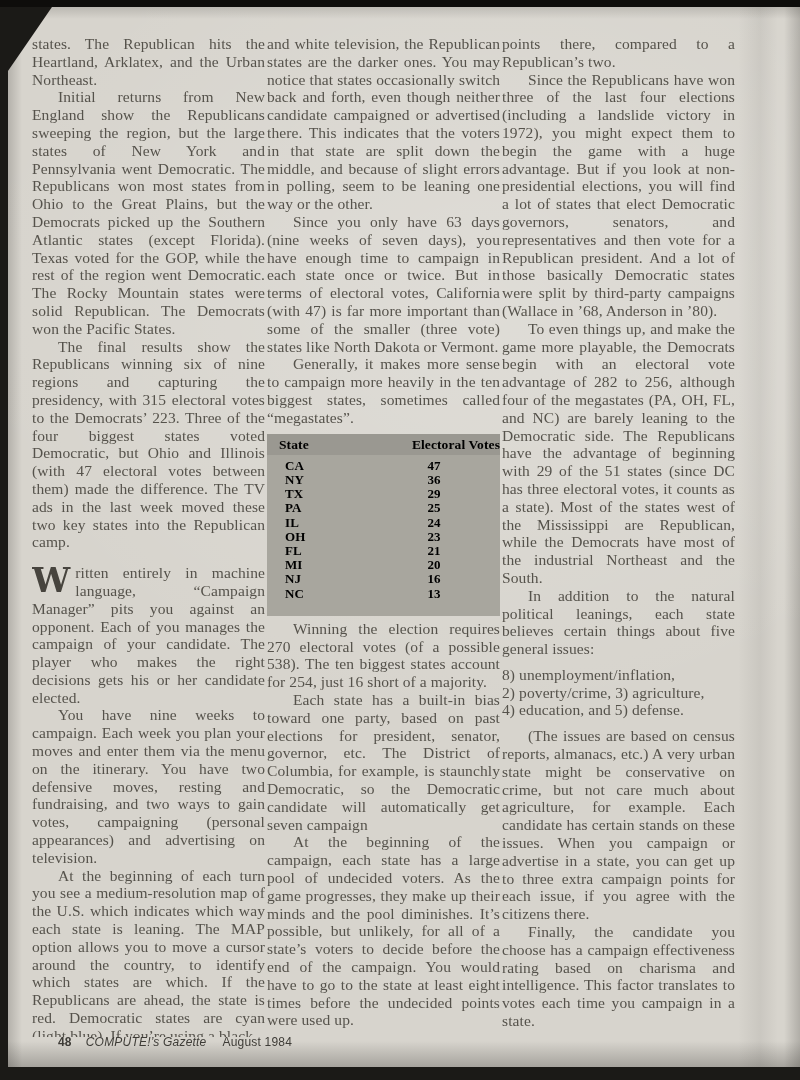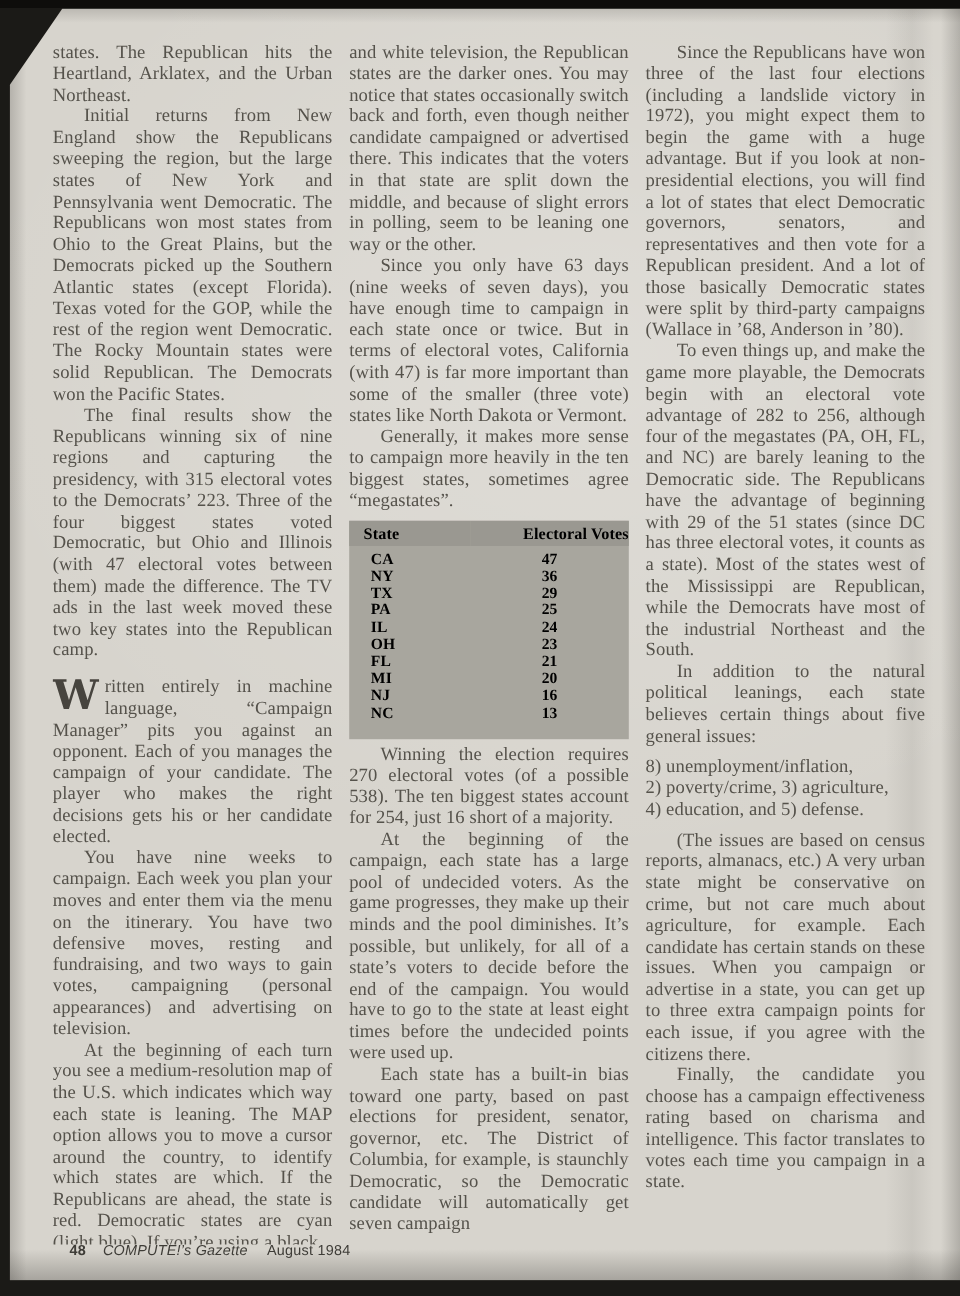--- a/index.html
+++ b/index.html
@@ -23,24 +23,24 @@
       linear-gradient(to left, rgba(40,38,34,0.22), rgba(0,0,0,0) 16px),
       linear-gradient(to right, rgba(40,38,34,0.20), rgba(0,0,0,0) 14px),
       linear-gradient(to top, rgba(40,38,34,0.28), rgba(0,0,0,0) 26px),
       linear-gradient(to bottom, rgba(40,38,34,0.16), rgba(0,0,0,0) 12px),
       #d7d4cd;
     clip-path: polygon(0 64px, 44px 0, 100% 0, 100% 100%, 0 100%);
     overflow: hidden;
   }
   .columns {
     position: absolute;
-    left: 36px; top: 28px;
+    left: 24px; top: 28px;
     width: 728px; height: 1002px;
     display: flex;
-    gap: 14px;
+    gap: 2px;
     overflow: hidden;
   }
   .col {
     width: 233px;
     flex: 0 0 233px;
     color: #55524b;
     font-size: 15.5px;
     line-height: 17.8px;
     letter-spacing: 0.1px;
   }
@@ -107,21 +107,21 @@
         <p class="indent">Initial returns from New England show the Republicans sweeping the region, but the large states of New York and Pennsylvania went Democratic. The Republicans won most states from Ohio to the Great Plains, but the Democrats picked up the Southern Atlantic states (except Florida). Texas voted for the GOP, while the rest of the region went Democratic. The Rocky Mountain states were solid Republican. The Democrats won the Pacific States.</p>
         <p class="indent">The final results show the Republicans winning six of nine regions and capturing the presidency, with 315 electoral votes to the Democrats’ 223. Three of the four biggest states voted Democratic, but Ohio and Illinois (with 47 electoral votes between them) made the difference. The TV ads in the last week moved these two key states into the Republican camp.</p>
         <p class="dc-para"><span class="dropcap">W</span><span>ritten entirely in machine language, “Campaign Manager” pits you against an opponent. Each of you manages the campaign of your candidate. The player who makes the right decisions gets his or her candidate elected.</span></p>
         <p class="indent">You have nine weeks to campaign. Each week you plan your moves and enter them via the menu on the itinerary. You have two defensive moves, resting and fundraising, and two ways to gain votes, campaigning (personal appearances) and advertising on television.</p>
         <p class="indent">At the beginning of each turn you see a medium-resolution map of the U.S. which indicates which way each state is leaning. The MAP option allows you to move a cursor around the country, to identify which states are which. If the Republicans are ahead, the state is red. Democratic states are cyan (light blue). If you’re using a black</p>
       </div>
 
       <div class="col">
         <p>and white television, the Republican states are the darker ones. You may notice that states occasionally switch back and forth, even though neither candidate campaigned or advertised there. This indicates that the voters in that state are split down the middle, and because of slight errors in polling, seem to be leaning one way or the other.</p>
         <p class="indent">Since you only have 63 days (nine weeks of seven days), you have enough time to campaign in each state once or twice. But in terms of electoral votes, California (with 47) is far more important than some of the smaller (three vote) states like North Dakota or Vermont.</p>
-        <p class="indent">Generally, it makes more sense to campaign more heavily in the ten biggest states, sometimes agree “megastates”.</p>
+        <p class="indent">Generally, it makes more sense to campaign more heavily in the ten biggest states, sometimes called “megastates”.</p>
 
         <table class="mega">
           <thead>
             <tr>
               <th>State</th>
               <th class="votes-h">Electoral Votes</th>
             </tr>
           </thead>
           <tbody>
             <tr>
@@ -161,25 +161,26 @@
                 <td class="votes">16</td>
               </tr>
             <tr>
                 <td>NC</td>
                 <td class="votes">13</td>
               </tr>
           </tbody>
         </table>
 
         <p class="indent">Winning the election requires 270 electoral votes (of a possible 538). The ten biggest states account for 254, just 16 short of a majority.</p>
+        <p class="indent">Each state has a built-in bias toward one party, based on past elections for president, senator, governor, etc. The District of Columbia, for example, is staunchly Democratic, so the Democratic candidate will automatically get seven campaign</p>
         <p class="indent">At the beginning of the campaign, each state has a large pool of undecided voters. As the game progresses, they make up their minds and the pool diminishes. It’s possible, but unlikely, for all of a state’s voters to decide before the end of the campaign. You would have to go to the state at least eight times before the undecided points were used up.</p>
-        <p class="indent">Each state has a built-in bias toward one party, based on past elections for president, senator, governor, etc. The District of Columbia, for example, is staunchly Democratic, so the Democratic candidate will automatically get seven campaign</p>
       </div>
 
       <div class="col">
+        <p>points there, compared to a Republican’s two.</p>
         <p class="indent">Since the Republicans have won three of the last four elections (including a landslide victory in 1972), you might expect them to begin the game with a huge advantage. But if you look at non-presidential elections, you will find a lot of states that elect Democratic governors, senators, and representatives and then vote for a Republican president. And a lot of those basically Democratic states were split by third-party campaigns (Wallace in ’68, Anderson in ’80).</p>
         <p class="indent">To even things up, and make the game more playable, the Democrats begin with an electoral vote advantage of 282 to 256, although four of the megastates (PA, OH, FL, and NC) are barely leaning to the Democratic side. The Republicans have the advantage of beginning with 29 of the 51 states (since DC has three electoral votes, it counts as a state). Most of the states west of the Mississippi are Republican, while the Democrats have most of the industrial Northeast and the South.</p>
         <p class="indent">In addition to the natural political leanings, each state believes certain things about five general issues:</p>
         <div class="issues">
           <div>8) unemployment/inflation,</div>
           <div>2) poverty/crime, 3) agriculture,</div>
           <div>4) education, and 5) defense.</div>
         </div>
         <p class="indent sp-top">(The issues are based on census reports, almanacs, etc.) A very urban state might be conservative on crime, but not care much about agriculture, for example. Each candidate has certain stands on these issues. When you campaign or advertise in a state, you can get up to three extra campaign points for each issue, if you agree with the citizens there.</p>
         <p class="indent">Finally, the candidate you choose has a campaign effectiveness rating based on charisma and intelligence. This factor translates to votes each time you campaign in a state.</p>

